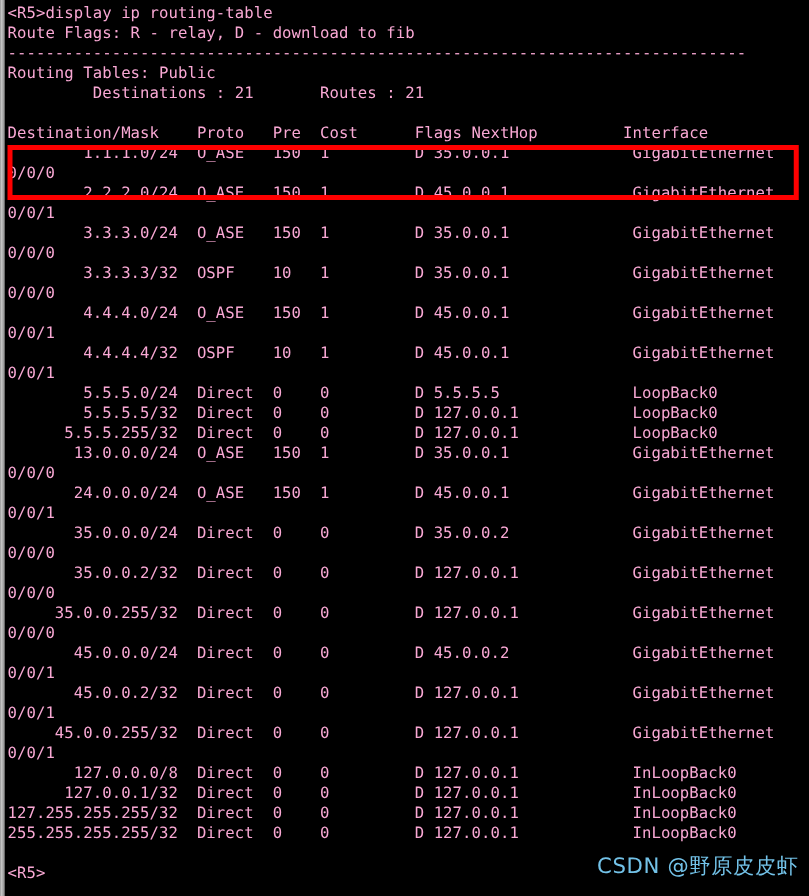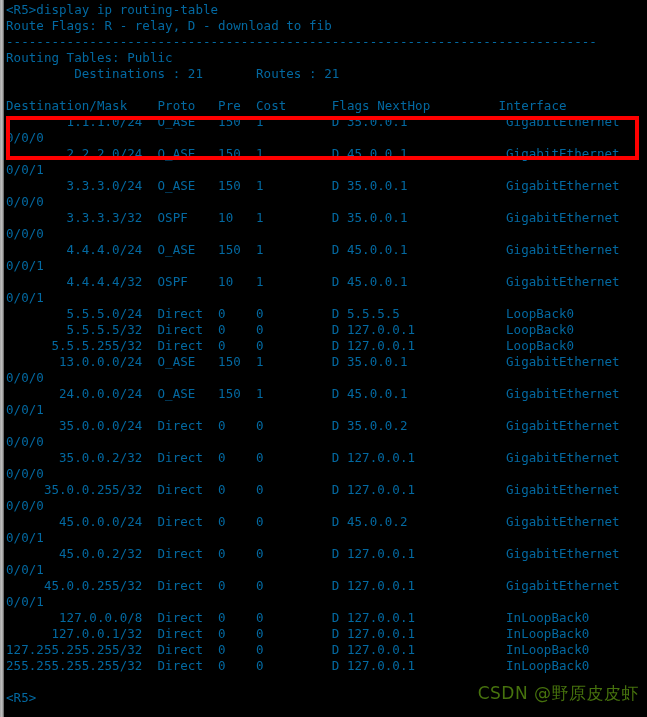--- a/index.html
+++ b/index.html
@@ -39,40 +39,40 @@
   #console-text {
     position: absolute;
     left: 6px;
     top: 2px;
     white-space: pre;
     margin: 0;
     padding: 0;
     font-family: "DejaVu Sans Mono", "Liberation Mono", monospace;
     font-size: 12.5px;
     line-height: 16px;
-    color: #0369a1;
+    color: #f9a8d4;
     letter-spacing: 0.05px;
   }
   #highlight-box {
     position: absolute;
     left: 6px;
     top: 116px;
     width: 633px;
     height: 44px;
     border: 4px solid #ff0000;
     box-sizing: border-box;
     pointer-events: none;
   }
   #watermark {
     position: absolute;
     right: 8px;
     top: 685px;
     font-family: "DejaVu Sans", "Liberation Sans", sans-serif;
     font-size: 17px;
-    color: #4d7c0f;
+    color: #7dd3fc;
     opacity: 0.92;
     white-space: pre;
     letter-spacing: 0.5px;
     margin-left: 28px;
   }
 </style>
 </head>
 <body>
 
 <div id="terminal">

